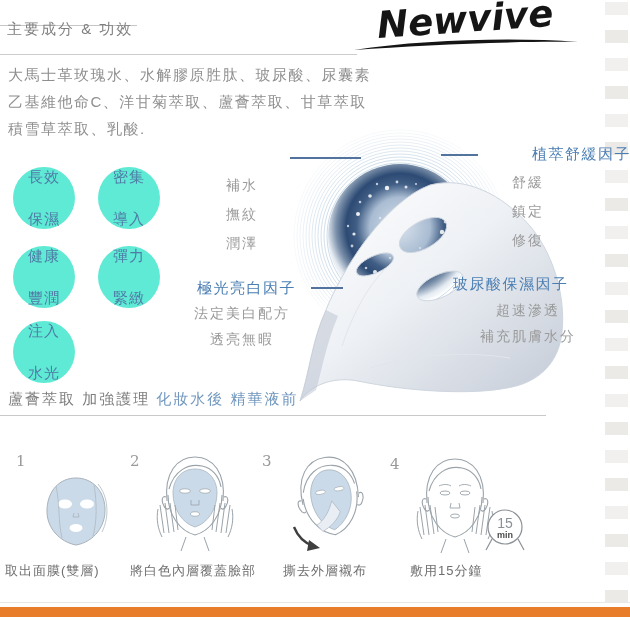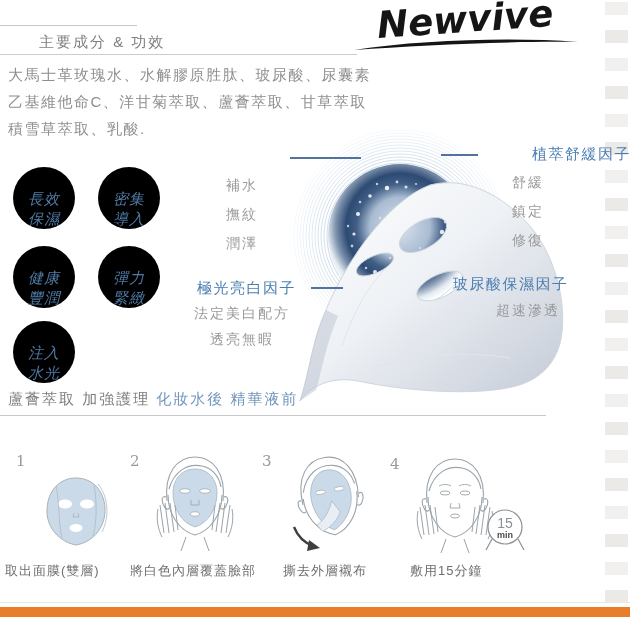--- a/index.html
+++ b/index.html
@@ -16,30 +16,30 @@
   }
   
   .logo{position:absolute;left:345px;top:-2px;width:240px;text-align:center;}
   .logo-text{
     font-family:"DejaVu Sans",sans-serif;font-style:italic;font-weight:bold;
     font-size:37px;color:#151515;letter-spacing:0px;display:inline-block;transform:rotate(-4deg);
   }
   .logo-swoosh{position:absolute;left:350px;top:37px;}
   
   .topline{position:absolute;left:0;top:25px;width:137px;height:1px;background:#c6c6c6;}
-  .ing-title{position:absolute;left:7px;top:33px;font-size:15px;color:#7f7f7f;letter-spacing:2px;margin-left:32px;}
+  .ing-title{position:absolute;left:7px;top:20px;font-size:15px;color:#7f7f7f;letter-spacing:2px;}
   .ing-underline{position:absolute;left:0;top:54px;width:357px;height:1px;background:#cccccc;}
   .ing-lines{position:absolute;left:8px;top:61px;font-size:15px;color:#8f8f8f;
     letter-spacing:1.5px;line-height:27px;}
   .ing-lines span{display:block;}
   
   .badge{
-    position:absolute;width:62px;height:62px;border-radius:50%;background:#000000;
-    display:flex;flex-direction:column;align-items:center;justify-content:flex-end;
-    color:#4f7ba6;font-size:15px;line-height:20px;letter-spacing:1px;font-style:italic;
+    position:absolute;width:62px;height:62px;border-radius:50%;background:#5eead4;
+    display:flex;flex-direction:column;align-items:center;justify-content:space-between;
+    color:#4f7ba6;font-size:15px;line-height:20px;letter-spacing:1px;
   }
   .badge-1{left:13px;top:167px;}
   .badge-2{left:98px;top:167px;}
   .badge-3{left:13px;top:246px;}
   .badge-4{left:98px;top:246px;}
   .badge-5{left:13px;top:321px;}
   
   .hero{position:absolute;left:280px;top:118px;width:310px;height:292px;}
   
   .co-title{position:absolute;font-size:15px;color:#4a7db2;letter-spacing:1.5px;white-space:nowrap;}
@@ -229,20 +229,21 @@
 
   <div class="co-title co3-title">極光亮白因子</div>
   <div class="co-items co3-items">
     <div>法定美白配方</div>
     <div>透亮無暇</div>
   </div>
 
   <div class="co-title co4-title">玻尿酸保濕因子</div>
   <div class="co-items co4-items">
     <div>超速滲透</div>
+    <div>補充肌膚水分</div>
   </div>
 
   <div class="usage-title">
     <span class="gray">蘆薈萃取 加強護理</span>
     <span class="blue">化妝水後 精華液前</span>
   </div>
   <div class="usage-line"></div>
 
   <span class="step-num num-1">1</span>
   <span class="step-num num-2">2</span>

